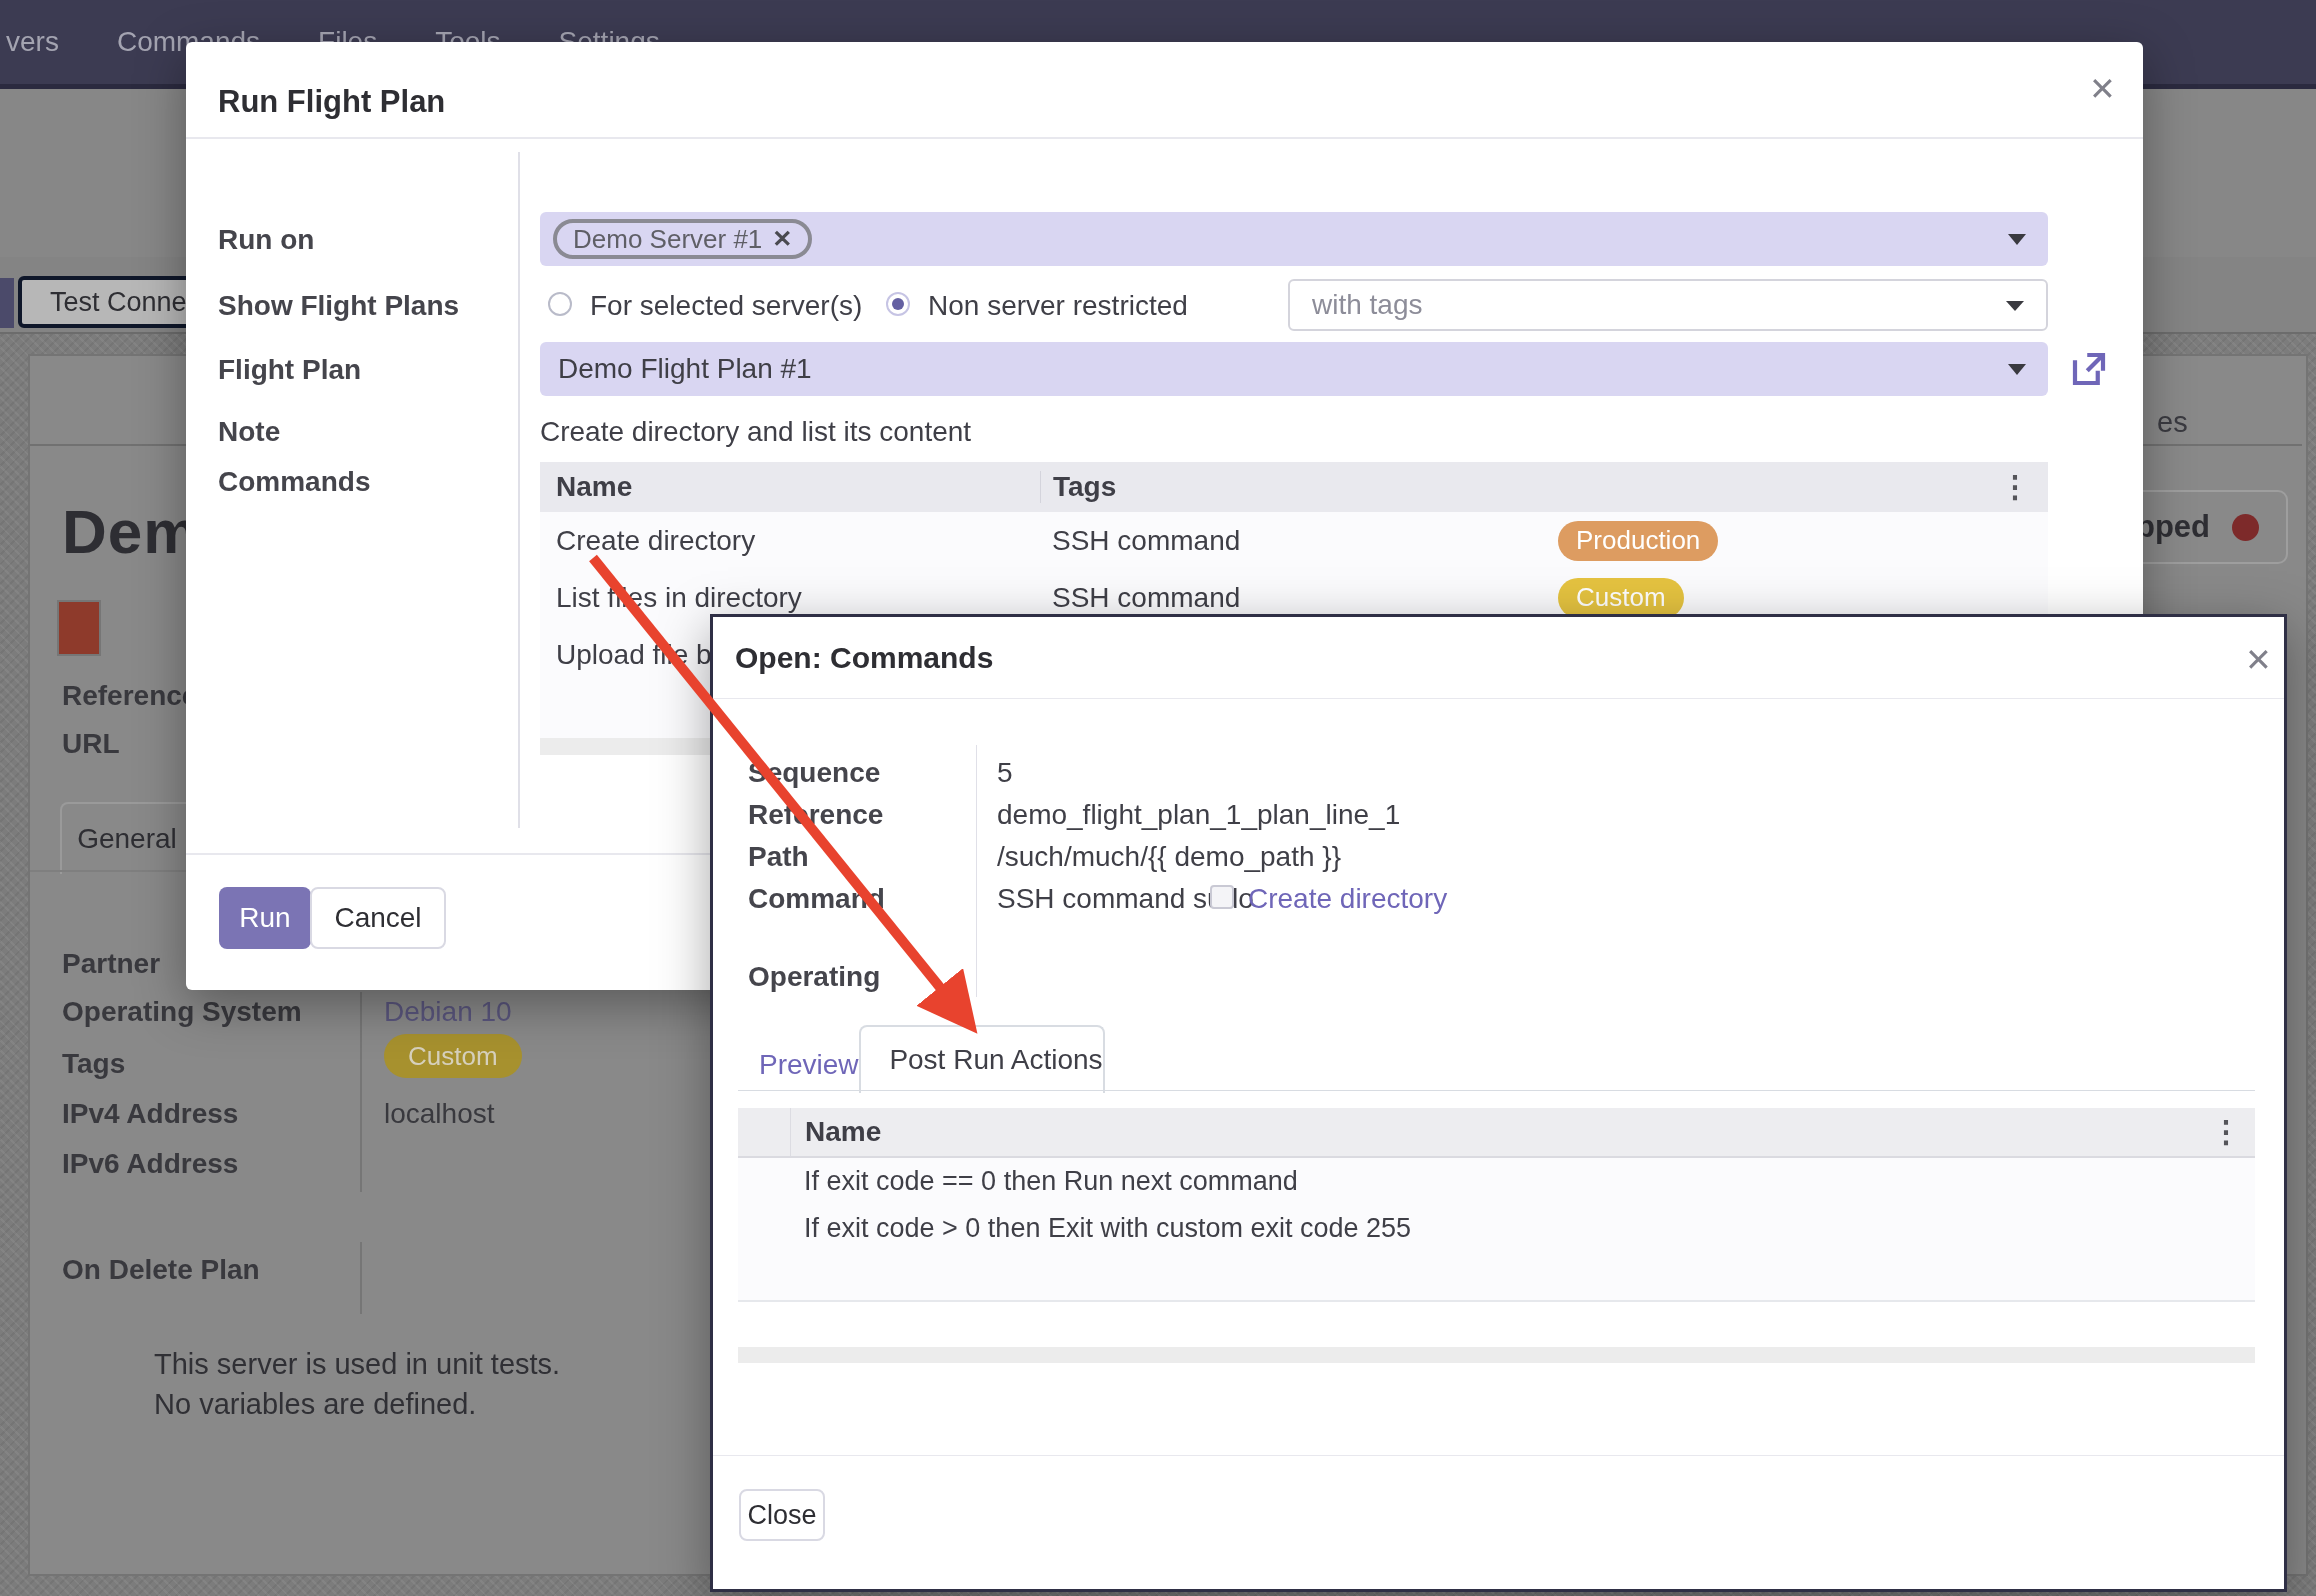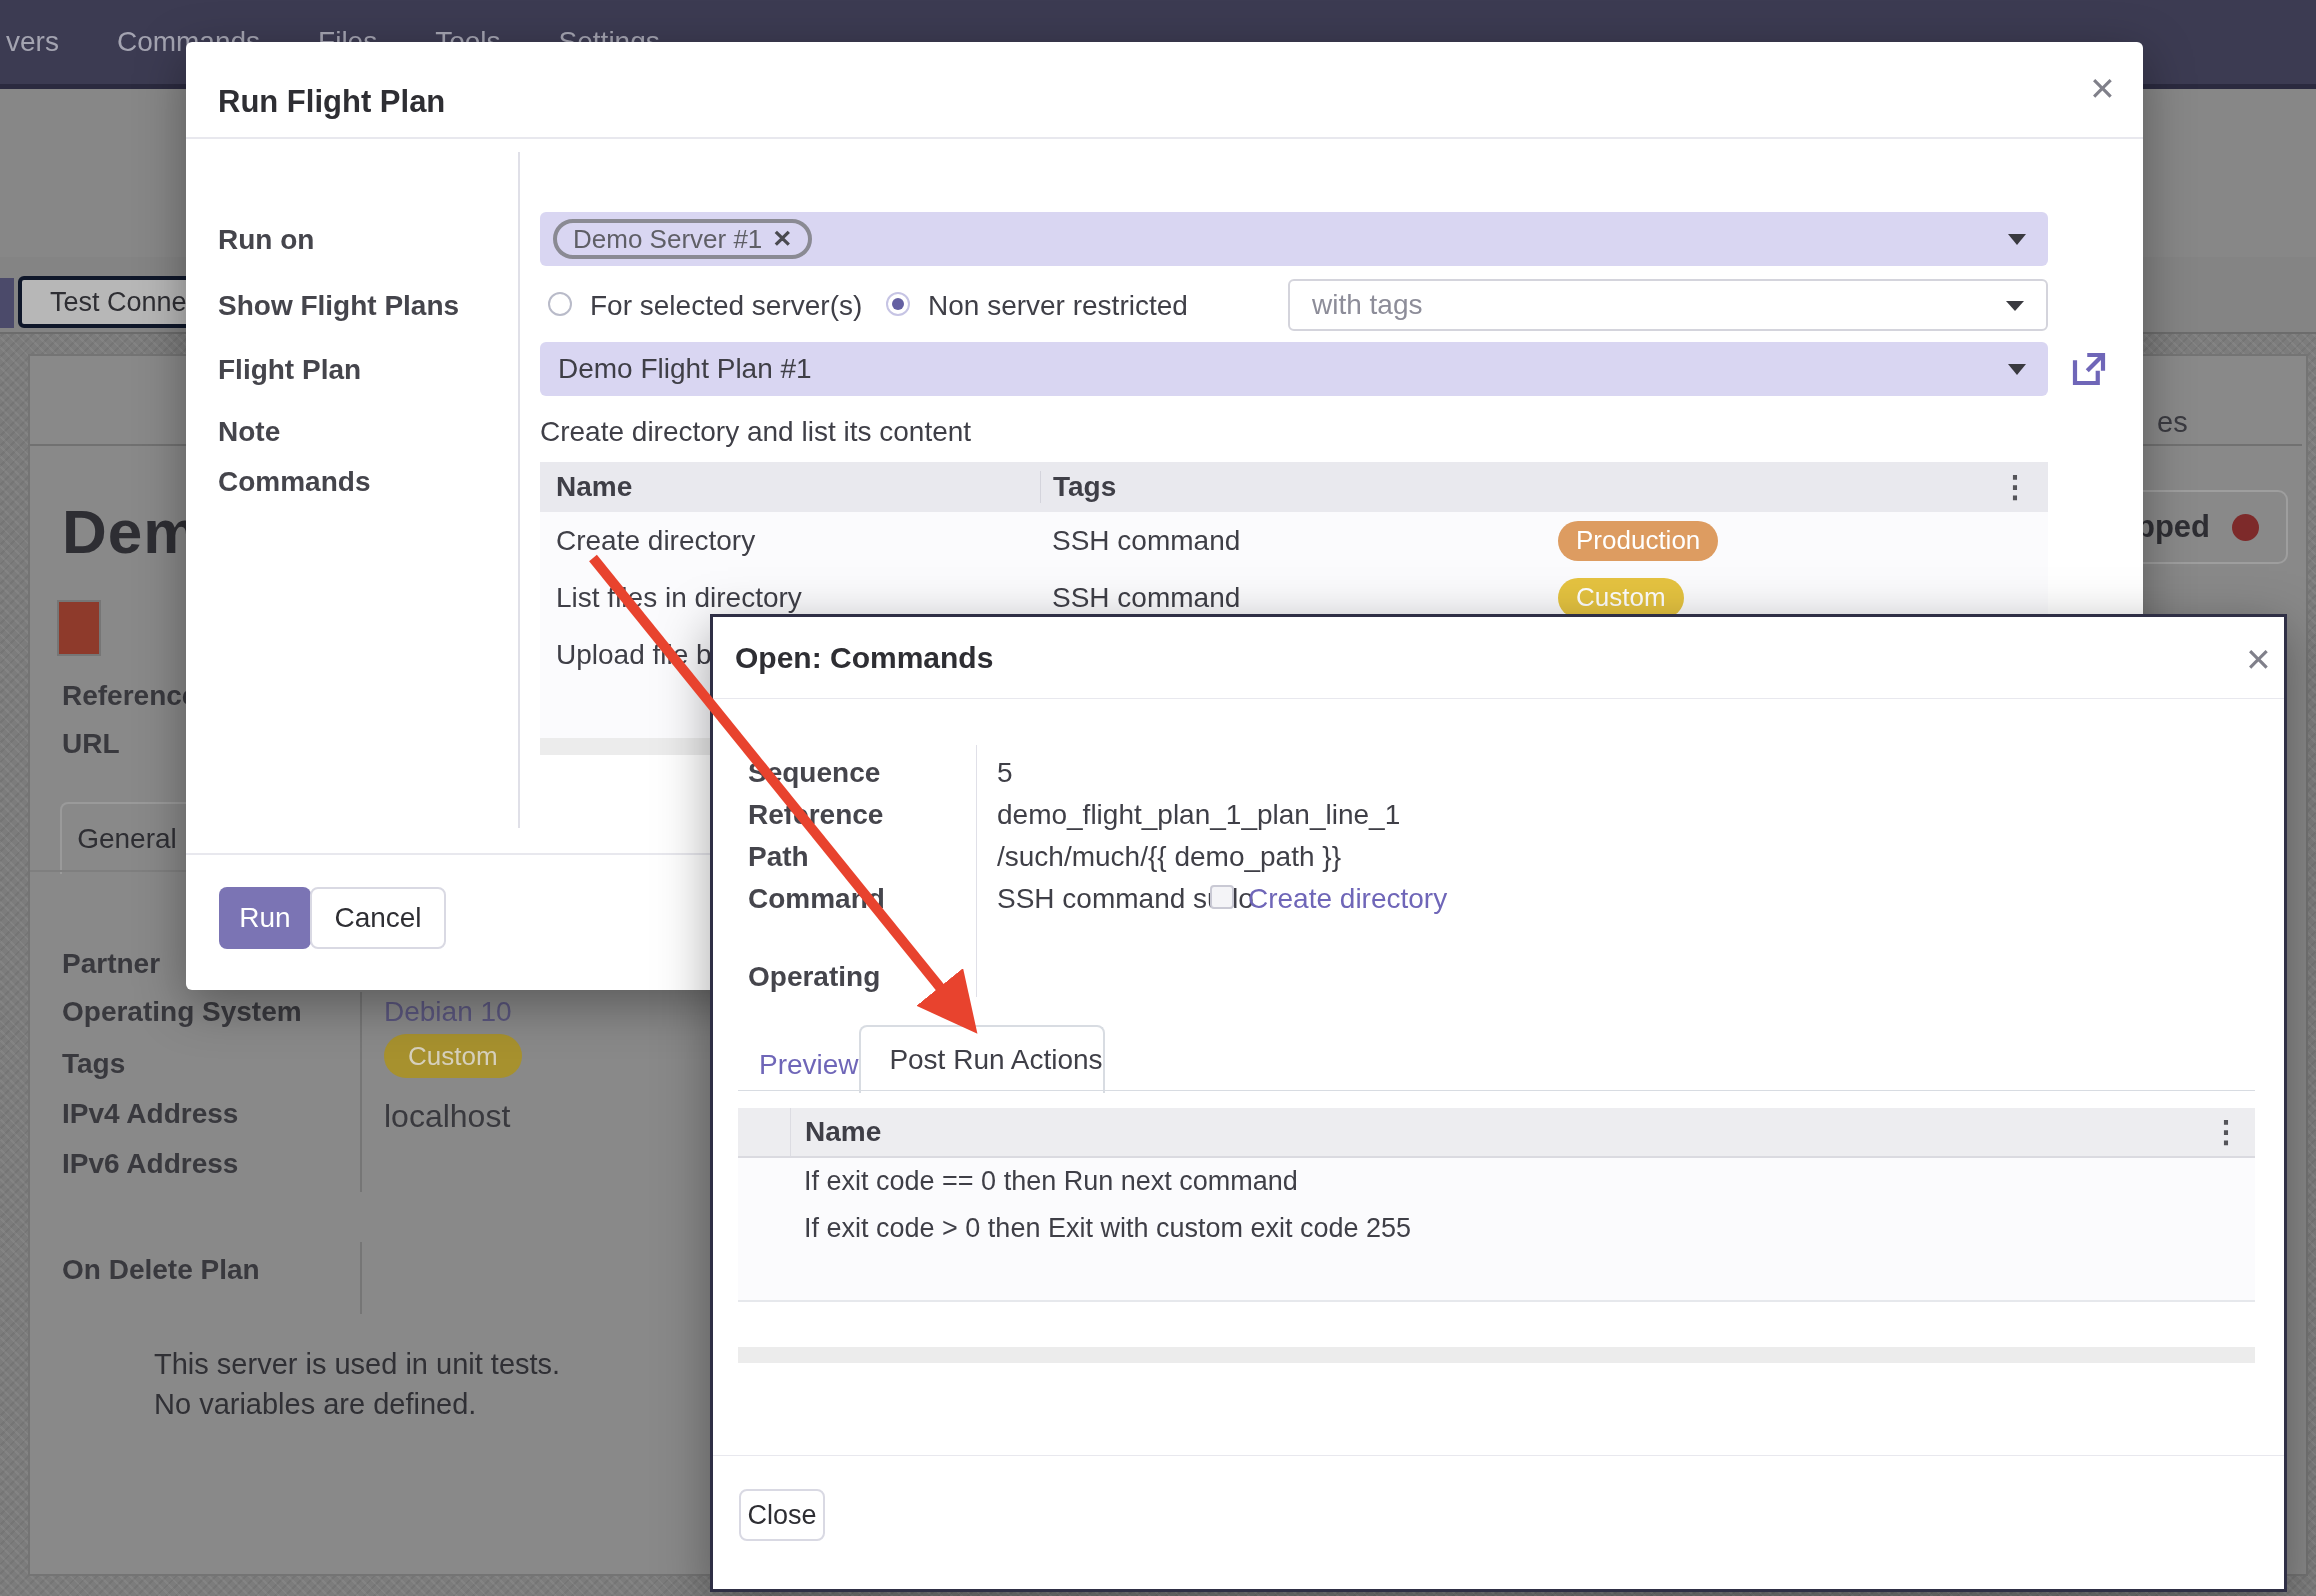--- a/index.html
+++ b/index.html
@@ -21,21 +21,21 @@
             border-radius:6px;font-size:27px;font-weight:400;color:#2e2e33;display:flex;align-items:center;padding-left:28px;box-sizing:border-box;}
   .statusbar-line{left:28px;top:444px;width:2276px;height:2px;background:#717171;}
   .status-es{left:2155px;top:404px;font-size:29px;color:#3a3a40;}
   .stopped-box{left:2126px;top:488px;width:160px;height:74px;border:2px solid #9e9e9e;border-radius:10px;
                display:flex;align-items:center;gap:22px;padding-left:6px;box-sizing:border-box;}
   .stopped-txt{font-size:31px;font-weight:700;color:#2e2e33;}
   .stopped-dot{width:27px;height:27px;border-radius:50%;background:#7d2a2a;}
   .bg-title{left:60px;top:500px;font-size:62px;font-weight:700;color:#2e2e33;letter-spacing:1px;}
   .bg-swatch{left:55px;top:598px;width:40px;height:52px;background:#8e3a2b;border:2px solid #767676;}
   .bg-lbl{font-size:28px;font-weight:700;color:#39393e;}
-  .bg-val{font-size:32px;color:#39393e;}
+  .bg-val{font-size:28px;color:#39393e;}
   .bg-link{font-size:28px;color:#5a567e;}
   .general-tab{left:58px;top:800px;width:130px;height:70px;border:2px solid #9a9a9a;border-bottom:none;
                border-radius:8px 8px 0 0;display:flex;align-items:center;justify-content:center;
                font-size:28px;color:#2e2e33;}
   .notebook-line{left:28px;top:868px;width:160px;height:2px;background:#7f7f7f;}
   .bg-vdiv{width:2px;background:#767676;}
   .bg-pill{left:382px;top:1032px;height:44px;padding:0 24px;border-radius:999px;background:#a7912e;
            color:#d6d0bc;font-size:26px;display:flex;align-items:center;}
   .bg-note{font-size:29px;color:#303035;}
   

